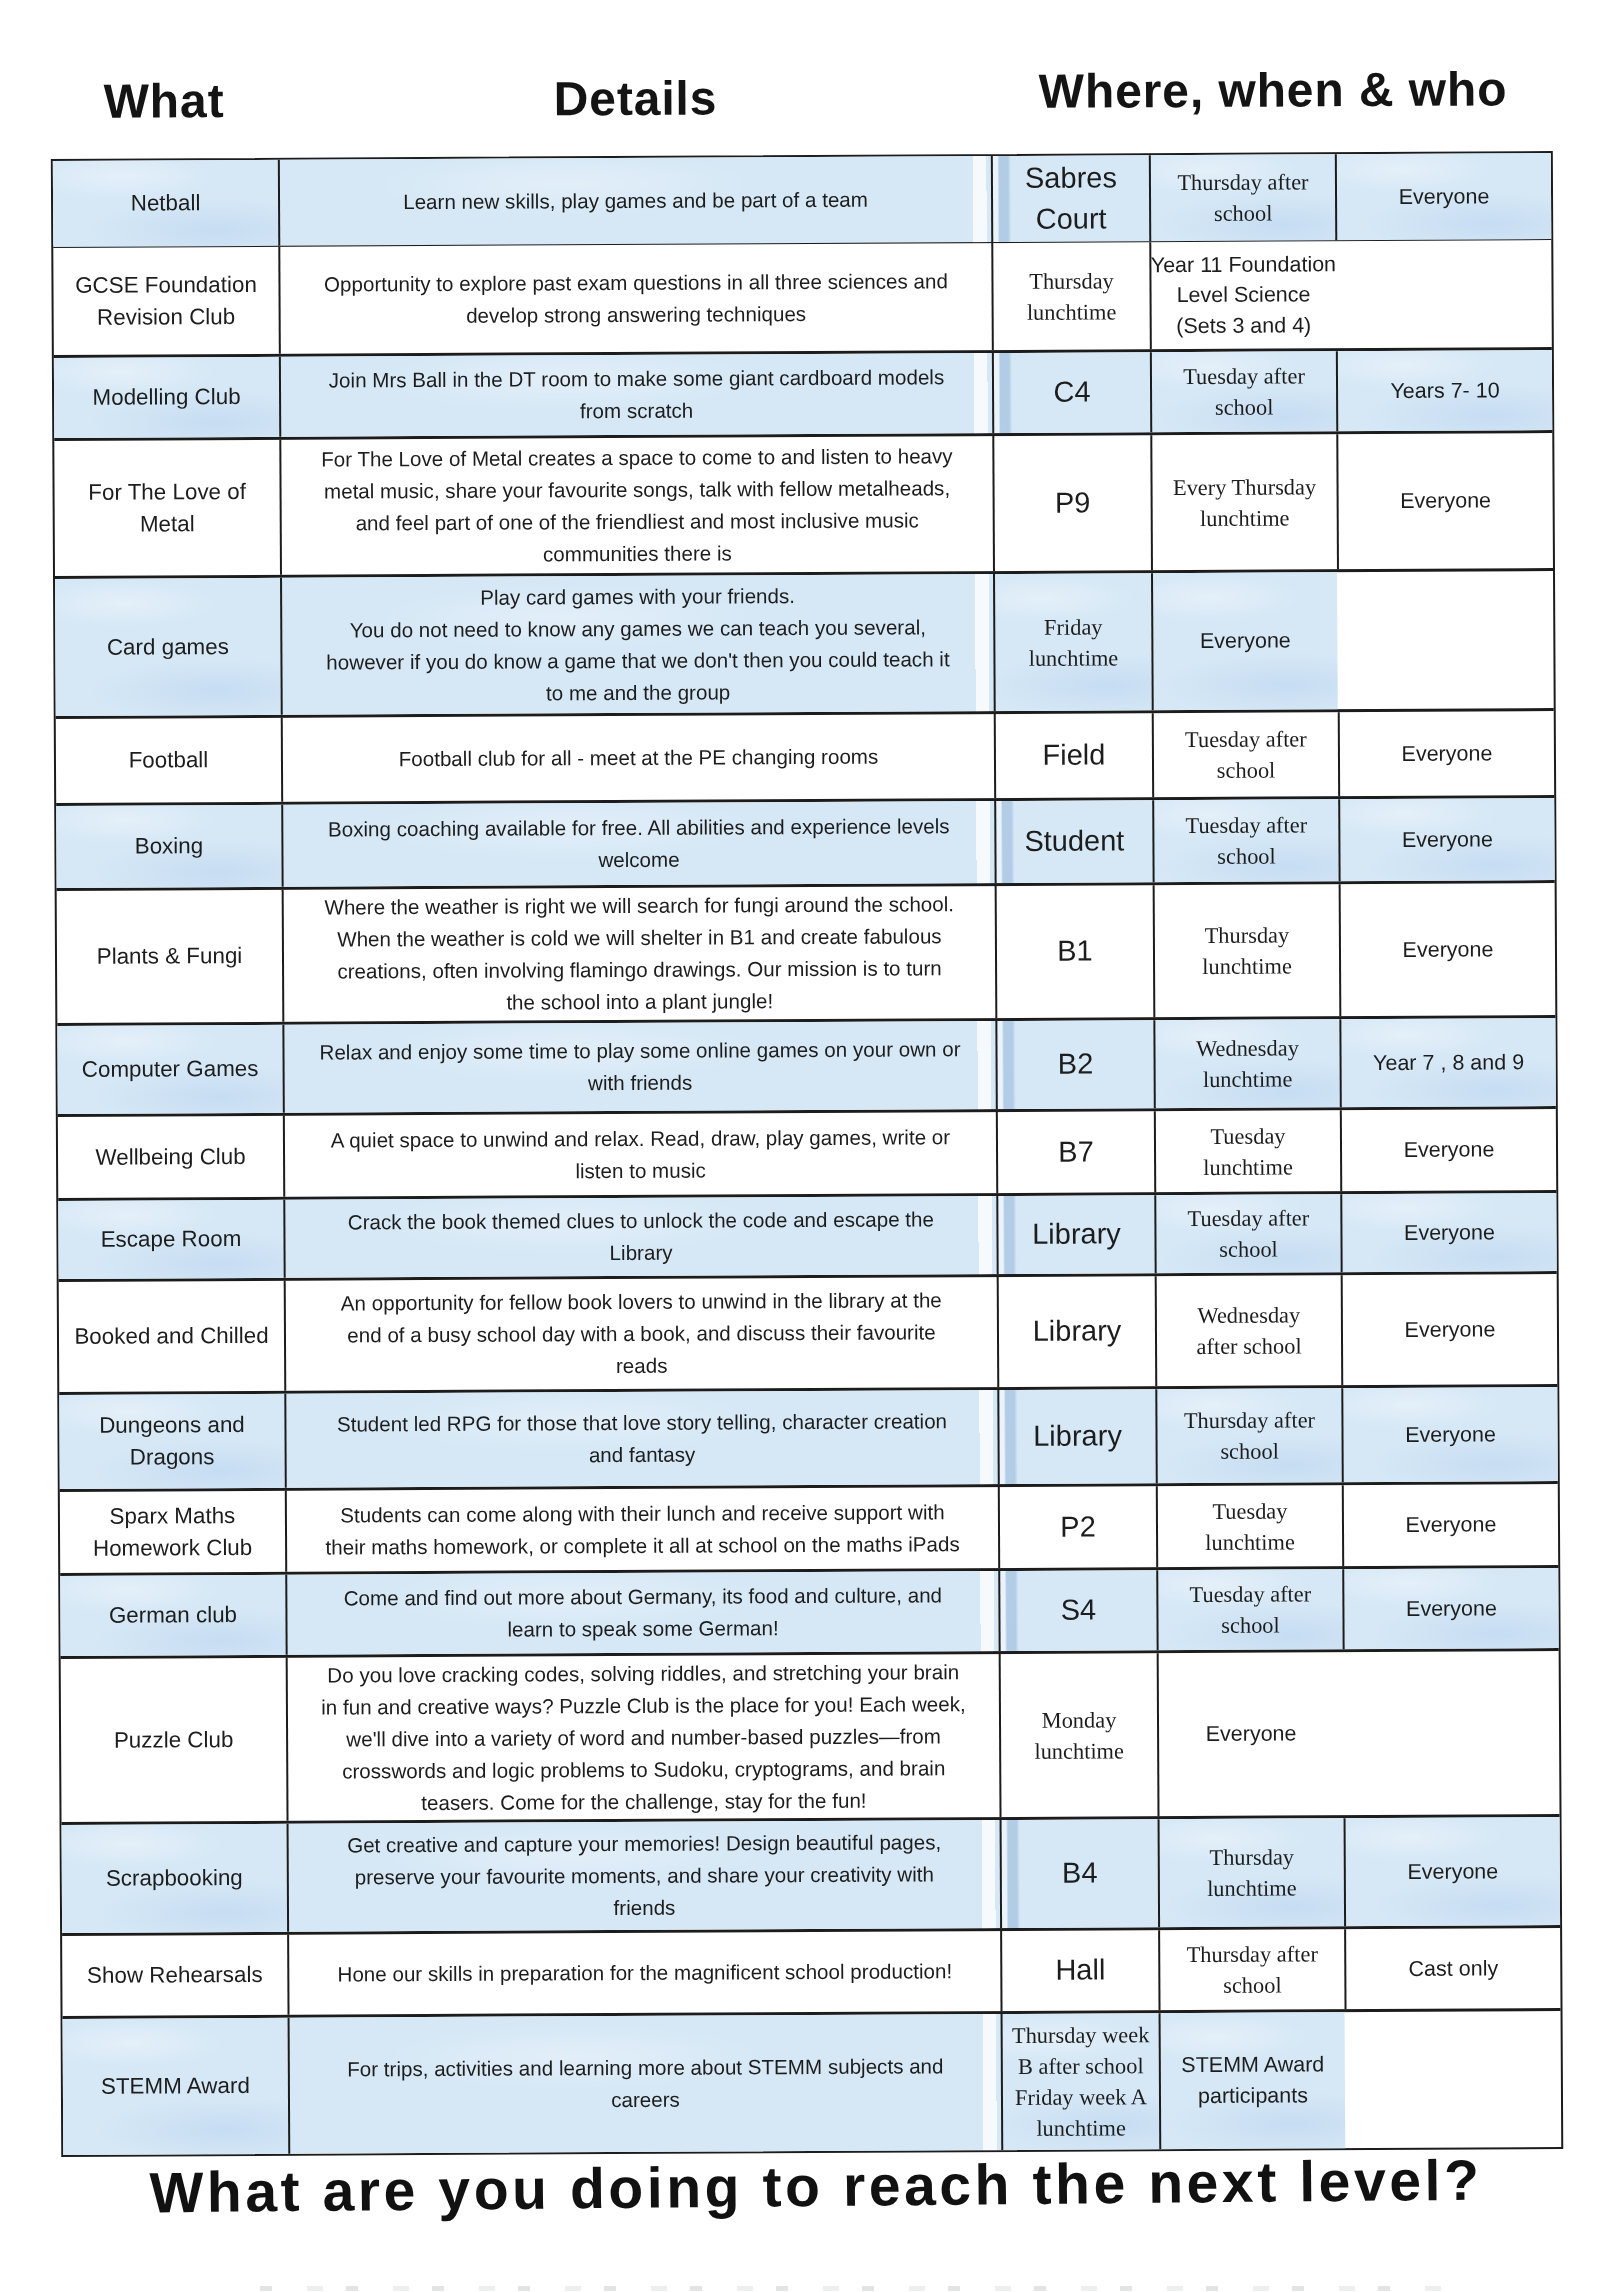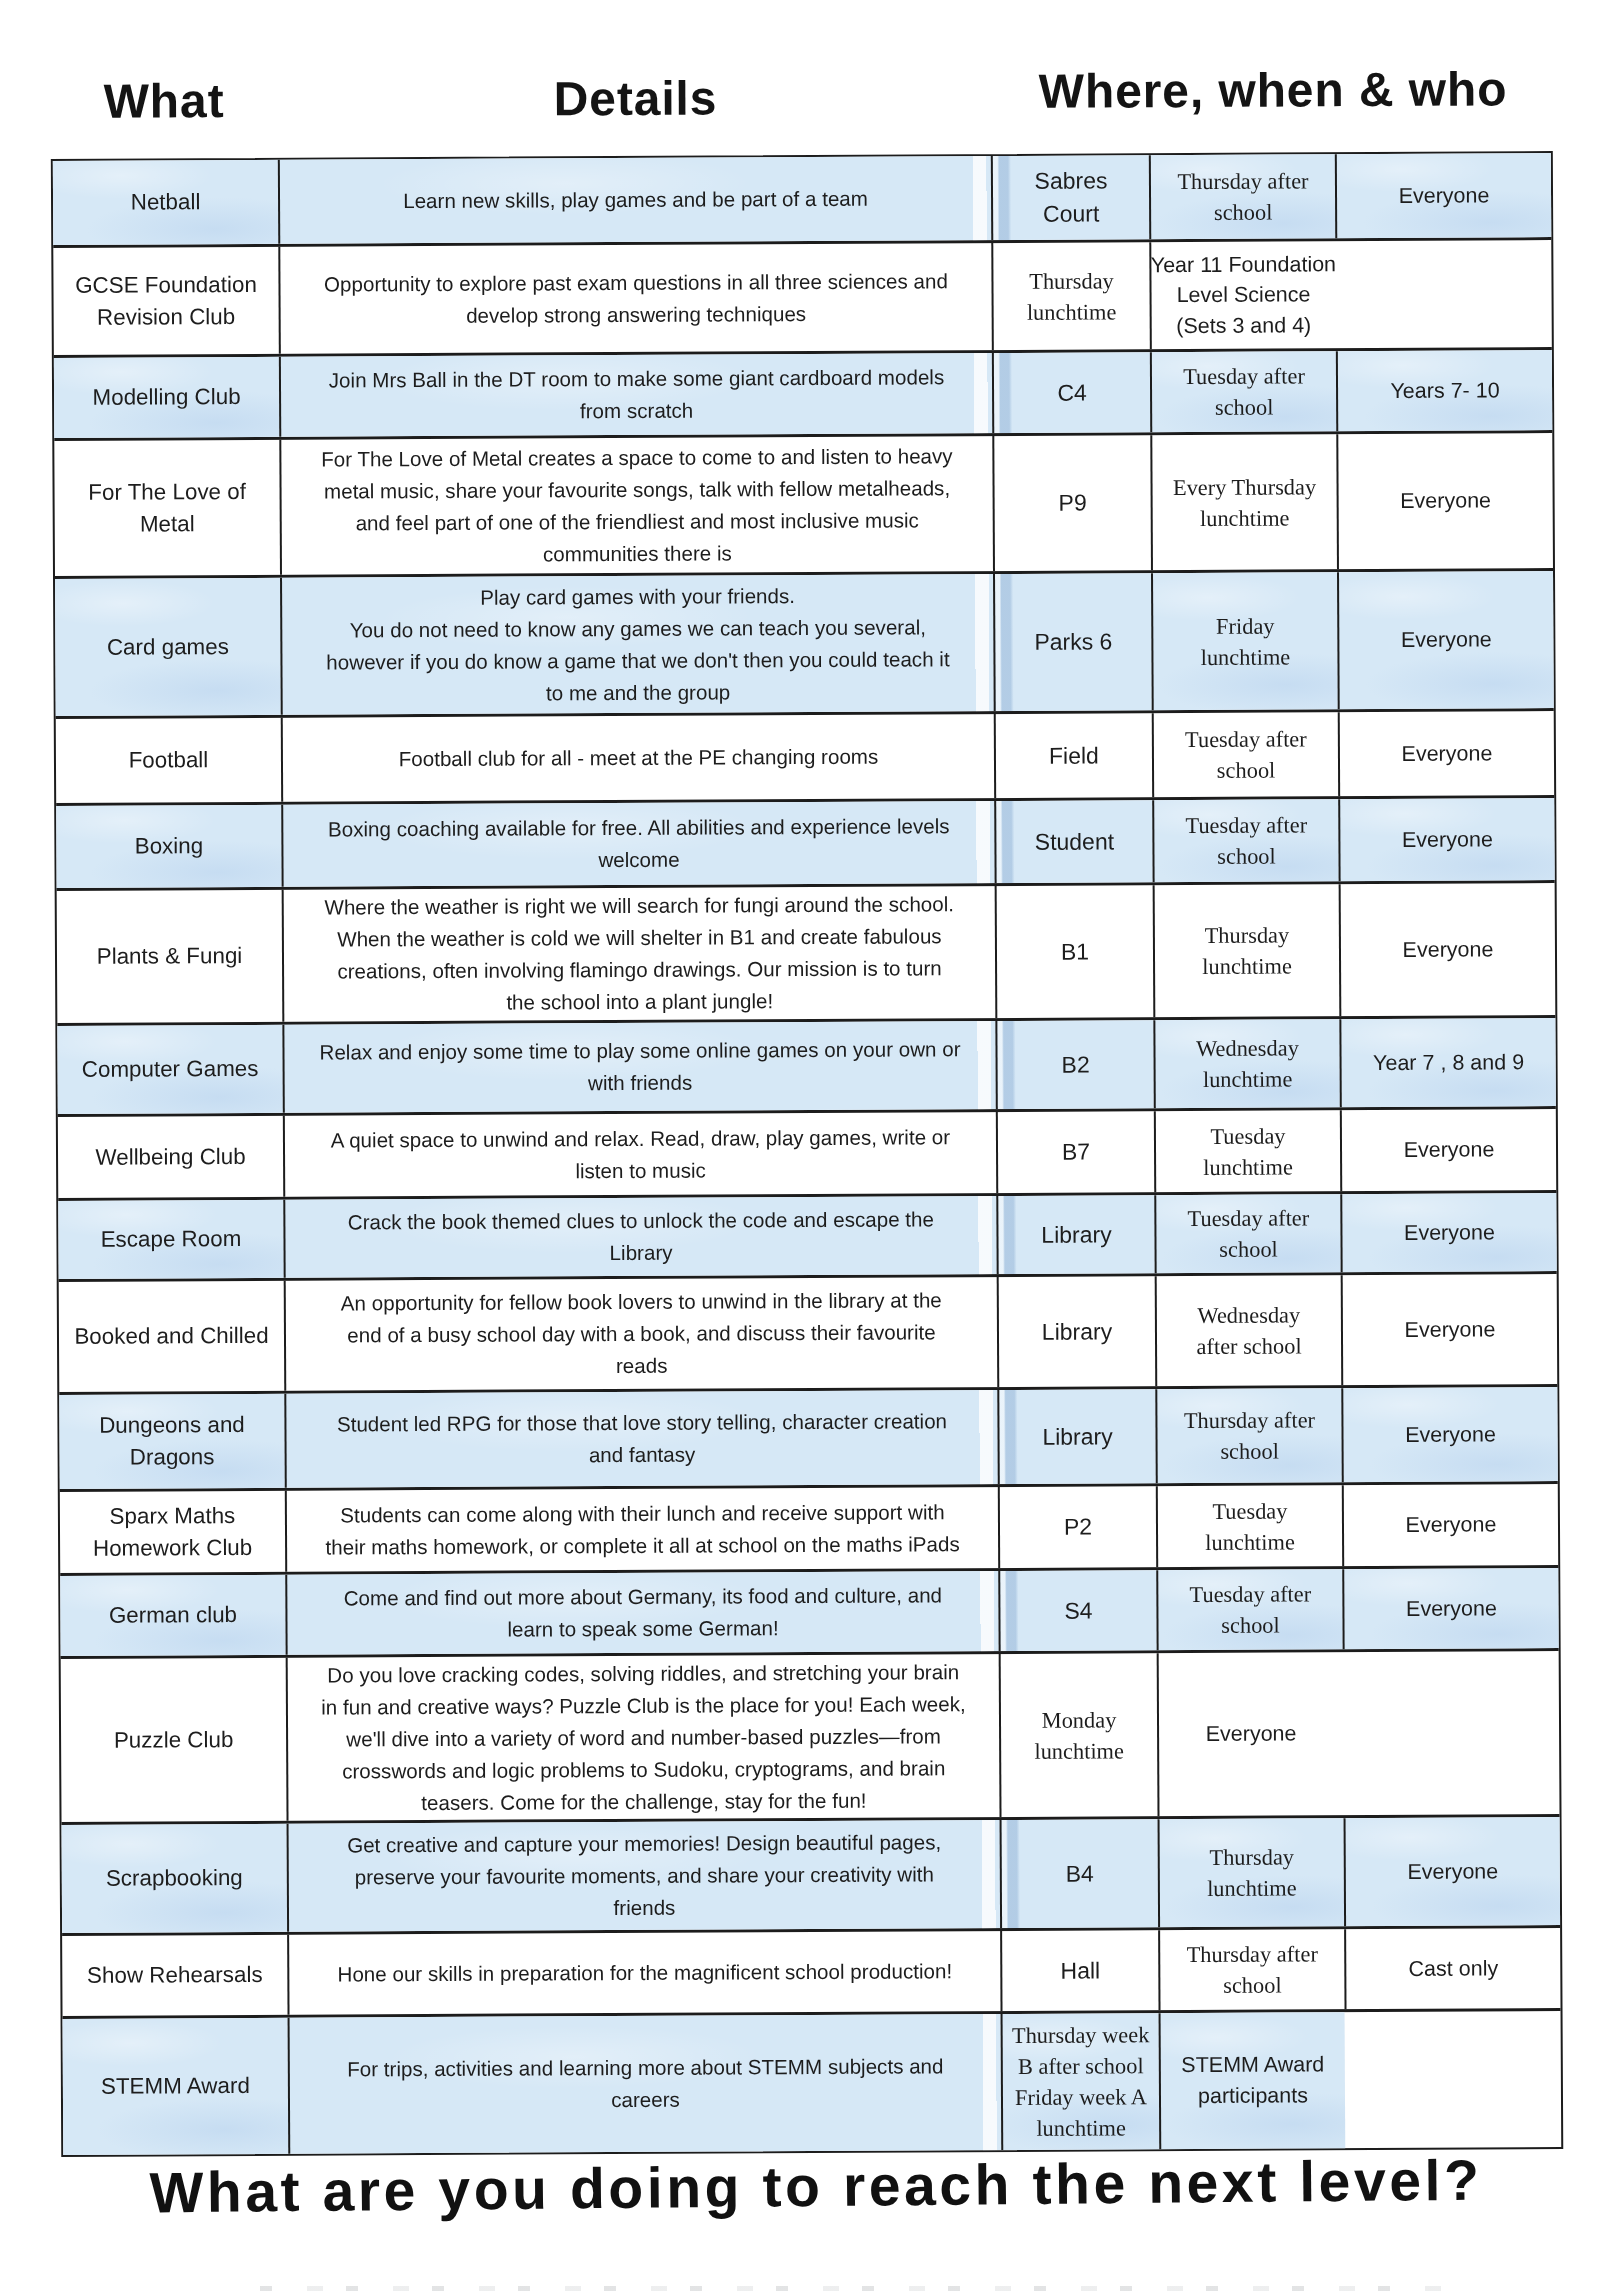--- a/index.html
+++ b/index.html
@@ -35,21 +35,21 @@
   .club-row + .club-row{border-top:3.6px solid #1c1c1c;}
   .cell{
     display:flex;align-items:center;justify-content:center;
     text-align:center;box-sizing:border-box;
     white-space:pre;line-height:1.42;
     overflow:visible;
   }
   .cell + .cell{border-left:2.2px solid #1c1c1c;}
   .cell-what{font-size:22.4px;padding:1.8px 3.6px;}
   .cell-details{font-size:20.6px;line-height:32px;padding:0 1.8px;}
-  .cell-where{font-size:23px;padding:1.8px 3.6px;}
+  .cell-where{font-size:29px;padding:1.8px 3.6px;}
   .cell-when{font-size:22.4px;line-height:31px;padding:1.8px 3.6px;font-family:Liberation Serif, serif;}
   .cell-who{font-size:21.5px;padding:1.8px 3.6px;}
   
   .shaded .cell{
     background-color:#d6e8f6;
     background-image:
       radial-gradient(ellipse 143px 36px at 30% 18%, rgba(255,255,255,.35), transparent 65%),
       radial-gradient(ellipse 197px 49px at 72% 82%, rgba(185,211,238,.55), transparent 65%);
   }
   .shaded .cell-details{
@@ -129,21 +129,20 @@
         <div class="cell cell-when">Every Thursday
 lunchtime</div>
         <div class="cell cell-who">Everyone</div>
       </div>
       <div class="club-row shaded" style="height: 140px;">
         <div class="cell cell-what">Card games</div>
         <div class="cell cell-details">Play card games with your friends.
 You do not need to know any games we can teach you several,
 however if you do know a game that we don't then you could teach it
 to me and the group</div>
-        <div class="cell cell-where">Parks 6</div>
         <div class="cell cell-when">Friday
 lunchtime</div>
         <div class="cell cell-who">Everyone</div>
       </div>
       <div class="club-row" style="height: 87px;">
         <div class="cell cell-what">Football</div>
         <div class="cell cell-details">Football club for all - meet at the PE changing rooms</div>
         <div class="cell cell-where">Field</div>
         <div class="cell cell-when">Tuesday after
 school</div>

